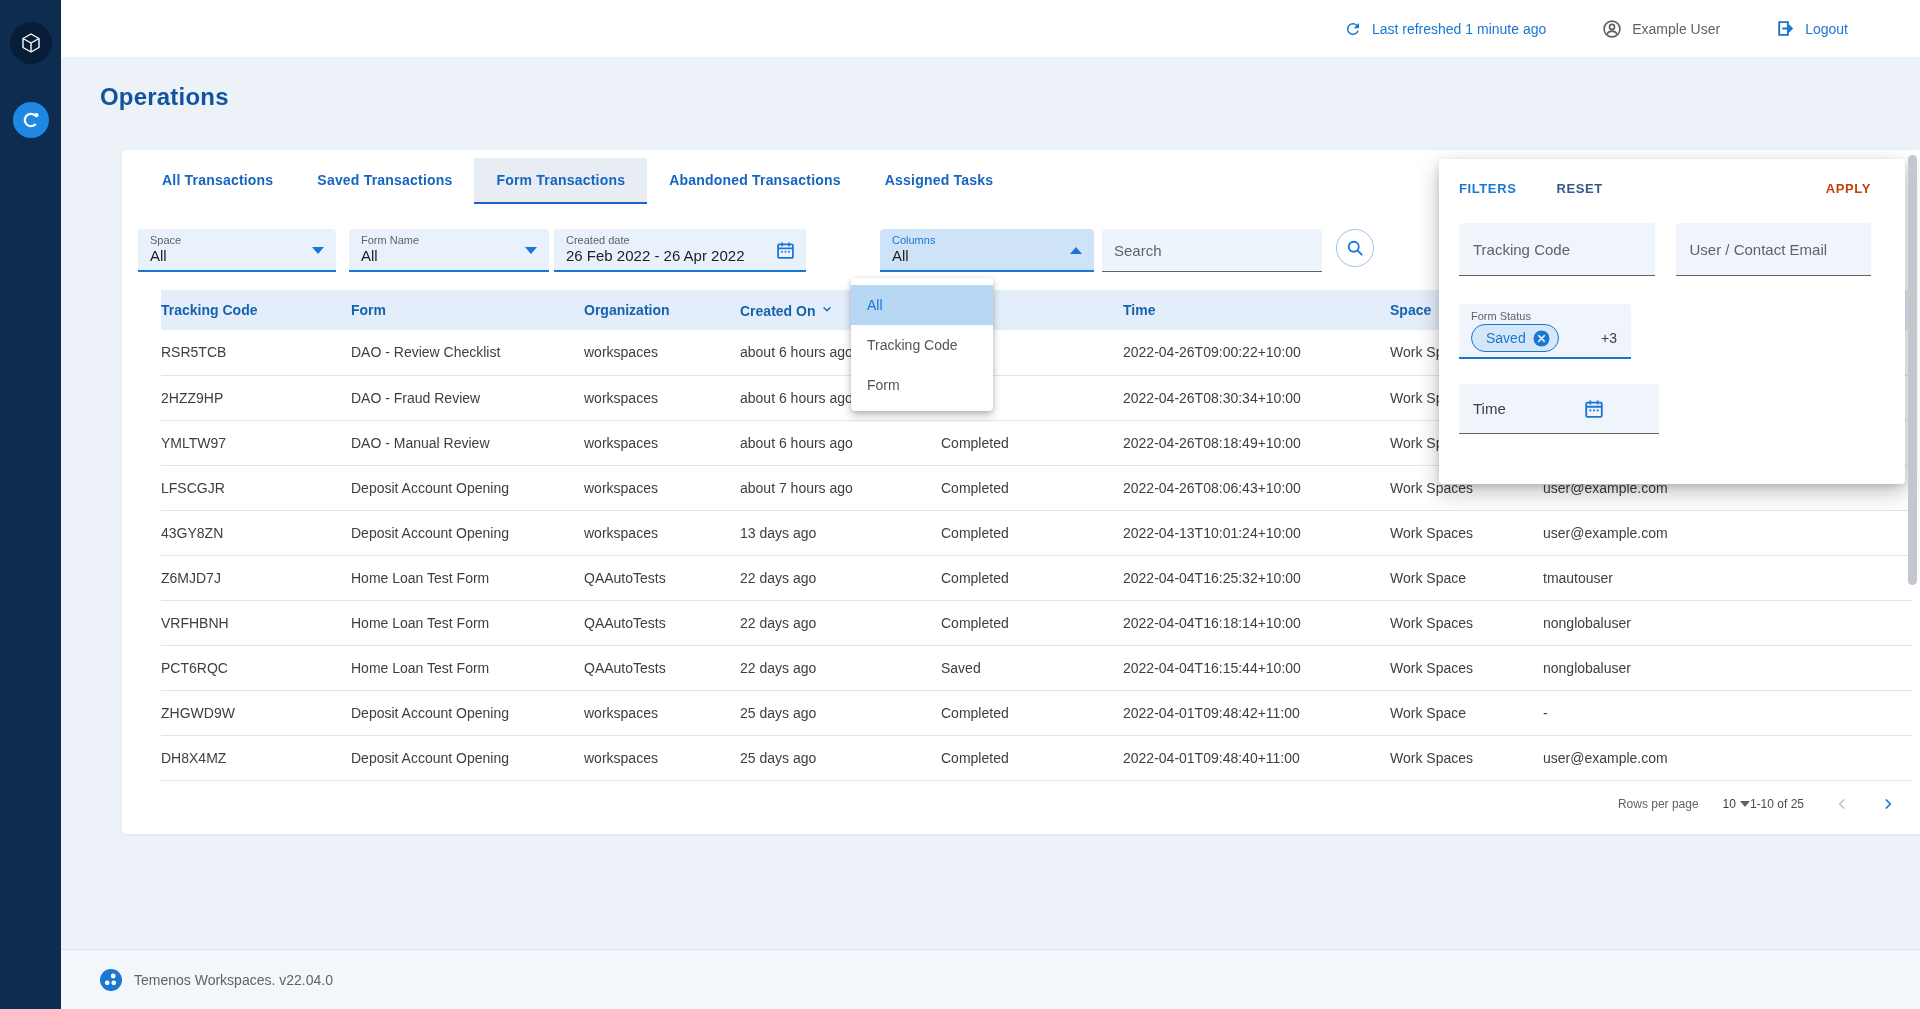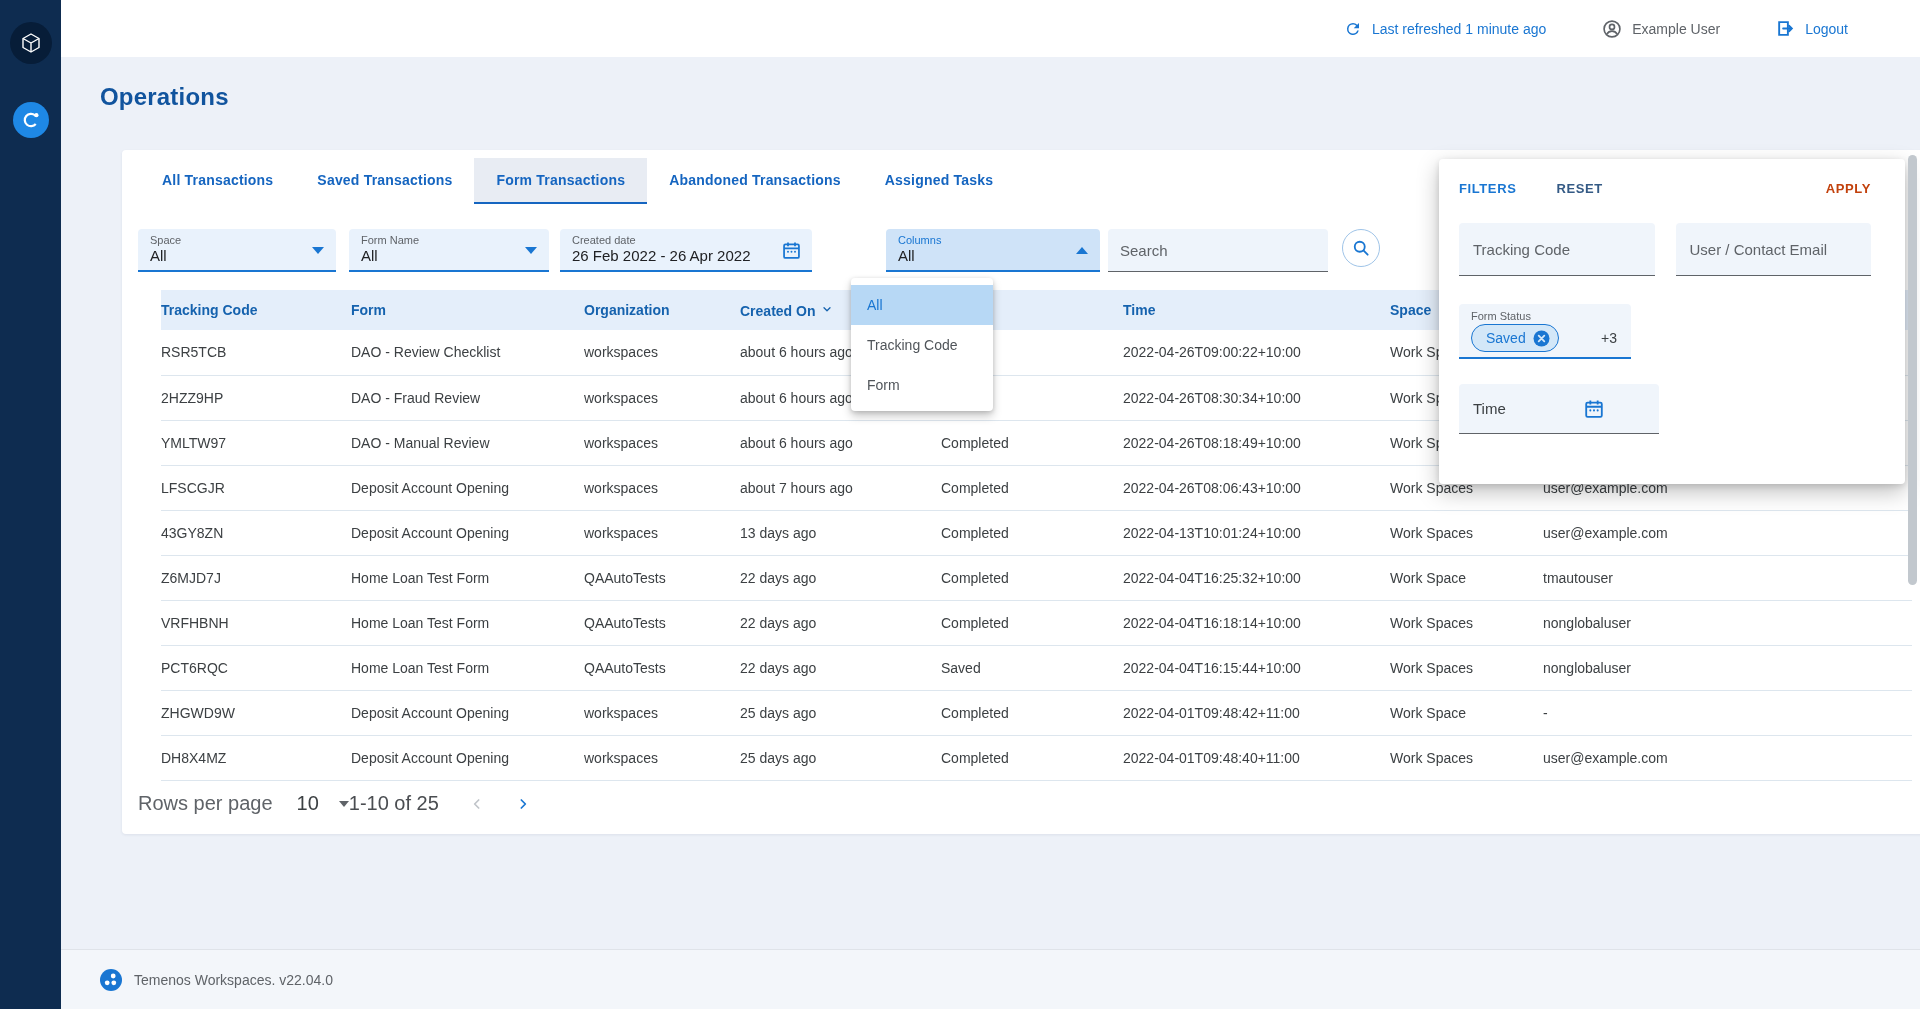--- a/index.html
+++ b/index.html
@@ -42,21 +42,21 @@
   .filterbar { display:flex; align-items:flex-start; margin-top:25px; height:43px; }
   .field { background:#e9f2fc; border-bottom:2px solid #1976d2; border-radius:4px 4px 0 0;
     height:43px; padding:5px 12px 0 12px; position:relative; cursor:pointer; }
   .field .flabel { font-size:11px; color:#5f6368; line-height:12px; }
   .field .fvalue { font-size:15px; color:#202124; line-height:20px; white-space:nowrap; }
   .field .caret { position:absolute; right:12px; top:18px; width:0; height:0;
     border-left:6px solid transparent; border-right:6px solid transparent; border-top:7px solid #1976d2; }
   .field .caret.up { border-top:none; border-bottom:7px solid #1976d2; }
   .f-space { width:198px; }
   .f-form { width:200px; margin-left:13px; }
-  .f-date { width:252px; margin-left:11px; }
+  .f-date { width:252px; margin-left:5px; }
   .f-cols { width:214px; margin-left:74px; background:#cfe3f8; }
   .f-cols .flabel { color:#1976d2; }
   .cal-abs { position:absolute; right:10px; top:11px; }
   .search-wrap { margin-left:8px; width:220px; height:43px; background:#eef4fb;
     border-bottom:1px solid #5f6368; border-radius:4px 4px 0 0; display:flex; align-items:center; }
   .search-wrap input { border:none; outline:none; background:transparent; width:100%;
     font-size:15px; color:#202124; padding:0 12px; font-family:inherit; }
   .search-wrap input::placeholder { color:#5f6368; opacity:1; }
   .search-btn { margin-left:14px; width:38px; height:38px; border-radius:50%; background:#fff;
     border:1px solid #9fc4e8; display:flex; align-items:center; justify-content:center; cursor:pointer; }
@@ -64,24 +64,24 @@
   
   .tbl { margin-left:23px; margin-top:18px; width:1751px; border-collapse:collapse; table-layout:fixed; }
   .tbl th { background:#e4eefa; color:#1562ae; font-size:14px; font-weight:700; text-align:left;
     height:40px; padding:0 8px 0 0; }
   .tbl th:first-child { border-radius:0; }
   .tbl td { font-size:14px; color:#3c4043; height:45px; padding:0 8px 0 0;
     border-bottom:1px solid #dde6ee; white-space:nowrap; overflow:hidden; }
   .sort-ic { display:inline-block; margin-left:6px; vertical-align:1px; }
 
   
-  .pager { display:flex; align-items:center; justify-content:flex-start; height:46px; padding-right:16px;
-    font-size:20px; color:#4a4d51; }
+  .pager { display:flex; align-items:center; justify-content:flex-end; height:46px; padding-right:16px;
+    font-size:12px; color:#4a4d51; }
   .pager .rpp-label { color:#5f6368; }
-  .rpp-select { display:flex; align-items:center; gap:20px; margin-left:24px; cursor:pointer; color:#3c4043; }
+  .rpp-select { display:flex; align-items:center; gap:4px; margin-left:24px; cursor:pointer; color:#3c4043; }
   .rpp-caret { width:0;height:0;border-left:5px solid transparent;border-right:5px solid transparent;
     border-top:6px solid #5f6368; }
   .range { }
   .pg-btn { margin-left:30px; cursor:default; display:flex; align-items:center; }
   .pg-btn.next { cursor:pointer; }
 
   
   .menu { position:absolute; left:851px; top:278px; width:142px; background:#fff; border-radius:4px;
     box-shadow:0 5px 10px rgba(0,0,0,.22), 0 1px 4px rgba(0,0,0,.14); padding:7px 0 6px 0; z-index:30; }
   .menu-item { height:40px; line-height:40px; padding-left:16px; font-size:14px; color:#50555a; cursor:pointer; }

